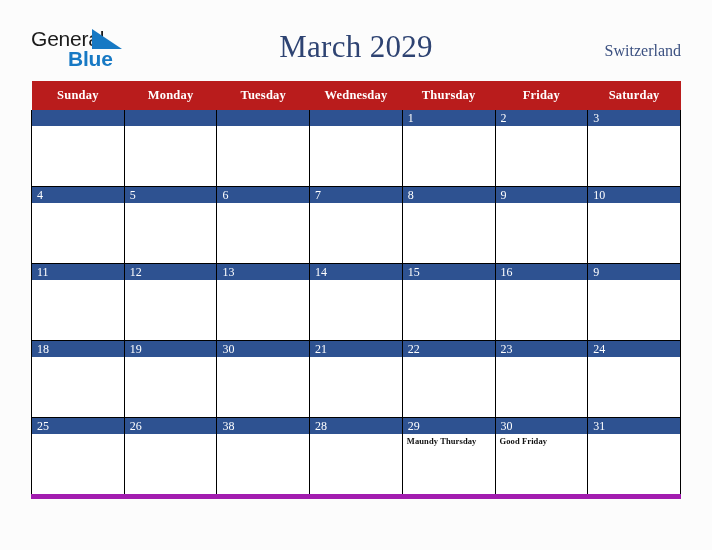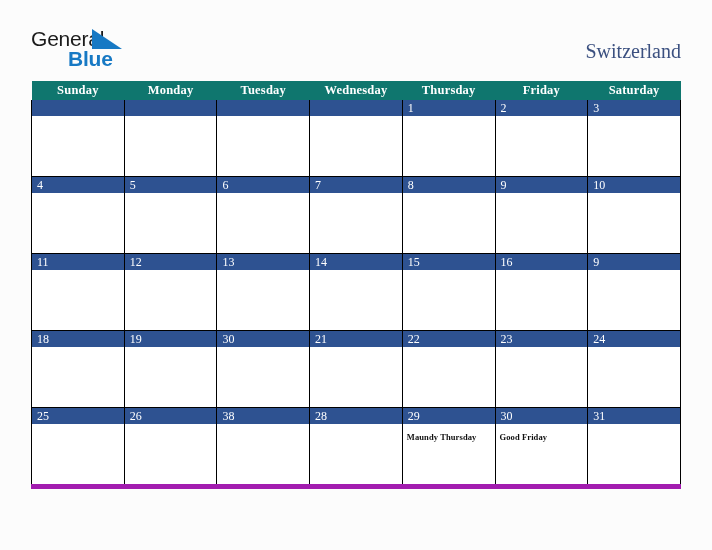--- a/index.html
+++ b/index.html
@@ -75,44 +75,44 @@
     color: #2e4372;
     letter-spacing: 0.3px;
     line-height: 38px;
   }
 
   #region-label {
     position: absolute;
     right: 31px;
     top: 41px;
     font-family: "Liberation Serif", serif;
-    font-size: 20px;
+    font-size: 16px;
     font-weight: 400;
     color: #3b5080;
     line-height: 20px;
     white-space: nowrap;
   }
 
   
   #calendar-grid {
     position: absolute;
     left: 31px;
     top: 81px;
     width: 650px;
     border-collapse: collapse;
     table-layout: fixed;
   }
 
   #weekday-header-row th {
-    background: #0f766e;
+    background: #b91c1c;
     color: #ffffff;
     font-family: "Liberation Serif", serif;
     font-size: 12.5px;
     font-weight: bold;
-    height: 19px;
+    height: 29px;
     padding: 0;
     text-align: center;
     vertical-align: middle;
     border: none;
     letter-spacing: 0.2px;
   }
 
   #calendar-grid td.day-cell {
     width: 92.85px;
     height: 76px;
@@ -142,21 +142,21 @@
     text-align: left;
     box-sizing: border-box;
     overflow: hidden;
     white-space: nowrap;
   }
   .date-bar.empty-date {
     color: transparent;
   }
 
   .cell-body {
-    padding: 8px 3px 0 4px;
+    padding: 2px 3px 0 4px;
     box-sizing: border-box;
     height: 60px;
     overflow: hidden;
   }
 
   .holiday-label {
     font-family: "Liberation Serif", serif;
     font-size: 8.5px;
     font-weight: bold;
     color: #111111;
@@ -174,20 +174,21 @@
   <div id="brand-logo">
     <span id="brand-word-general">General</span>
     <span id="brand-triangle">
       <svg width="30" height="20" viewBox="0 0 30 20" xmlns="http://www.w3.org/2000/svg">
         <polygon points="0,0 30,20 0,20" fill="#1779c4"></polygon>
       </svg>
     </span>
     <span id="brand-word-blue">Blue</span>
   </div>
 
+  <div id="calendar-title">March 2029</div>
 
   <div id="region-label">Switzerland</div>
 
 </div>
 
 <table id="calendar-grid">
   <thead>
     <tr id="weekday-header-row">
       <th>Sunday</th>
       <th>Monday</th>

